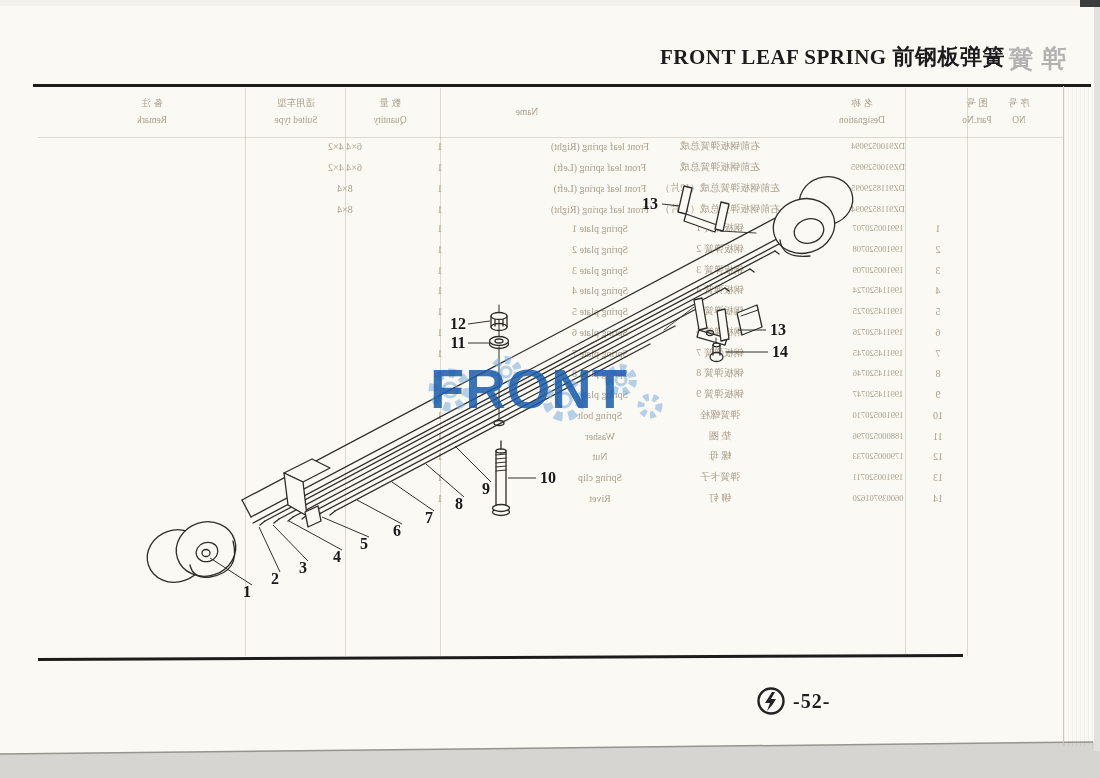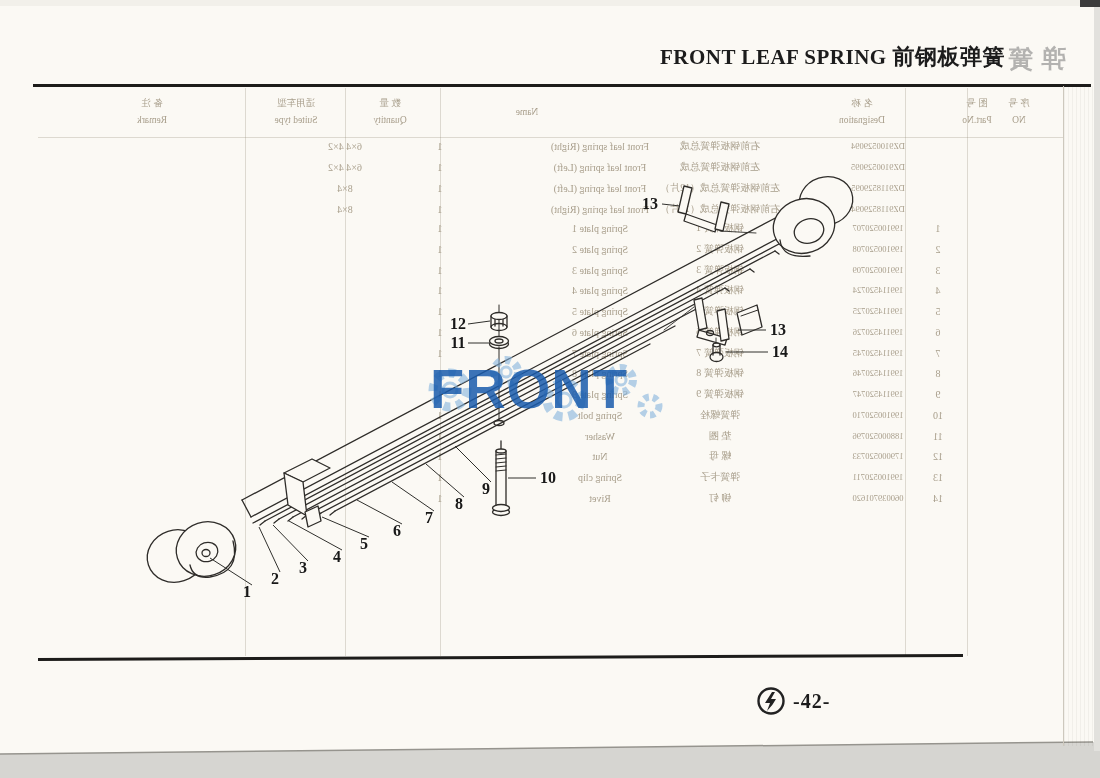--- a/index.html
+++ b/index.html
@@ -282,21 +282,21 @@
       </g>
     </svg>
     <div class="txt">FRONT</div>
   </div>
 
   <div id="footer">
     <svg width="30" height="30" viewBox="0 0 30 30">
       <circle cx="15" cy="15" r="12.5" fill="none" stroke="#222" stroke-width="2.4"></circle>
       <path d="M16,6 L9,17 L14,17 L11,25 Q17,19 20,13 L15,13 L19,6 Z" fill="#222"></path>
     </svg>
-    <span class="pageno">-42-</span>
+    <span class="pageno">-52-</span>
   </div>
 
   <svg class="edge-bottom" viewBox="0 0 1100 778">
     <polygon points="0,754 1093,742 1100,742 1100,778 0,778" fill="#d6d5d1"></polygon>
     <line x1="0" y1="754" x2="1093" y2="742" stroke="#96948e" stroke-width="1.5"></line>
   </svg>
   <div class="rmargin"></div>
   <div class="rstrip"></div>
   <div class="topedge"></div>
   <div class="corner"></div>

